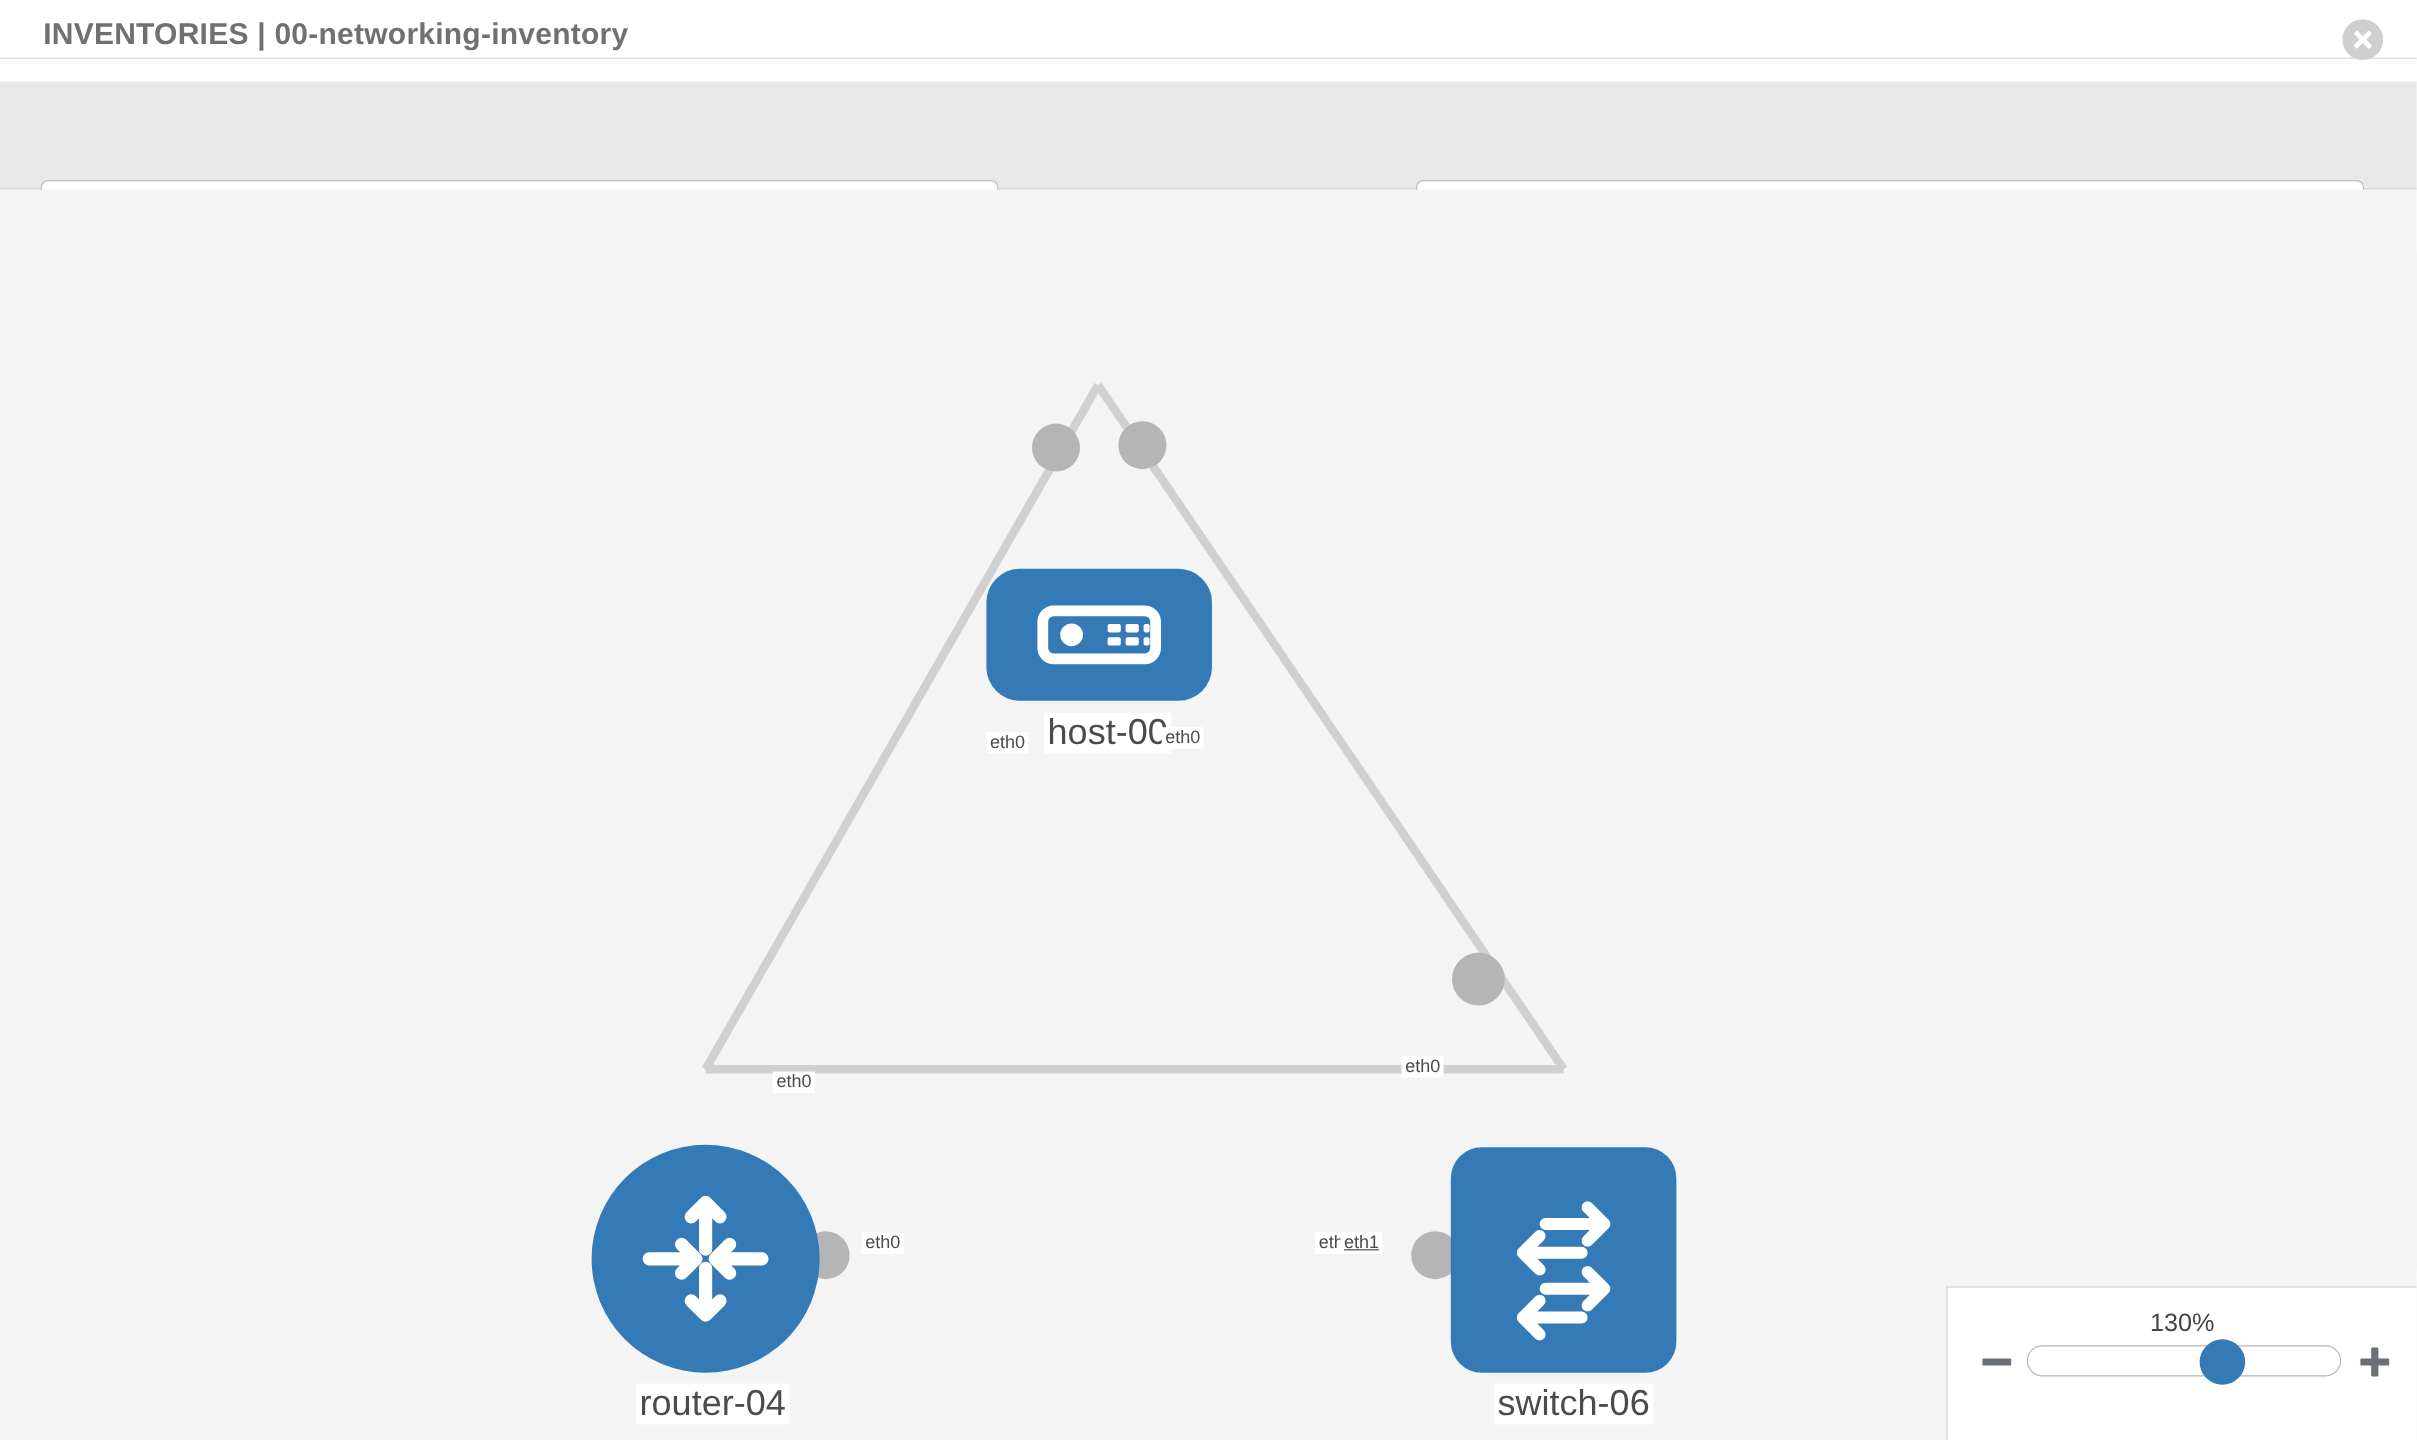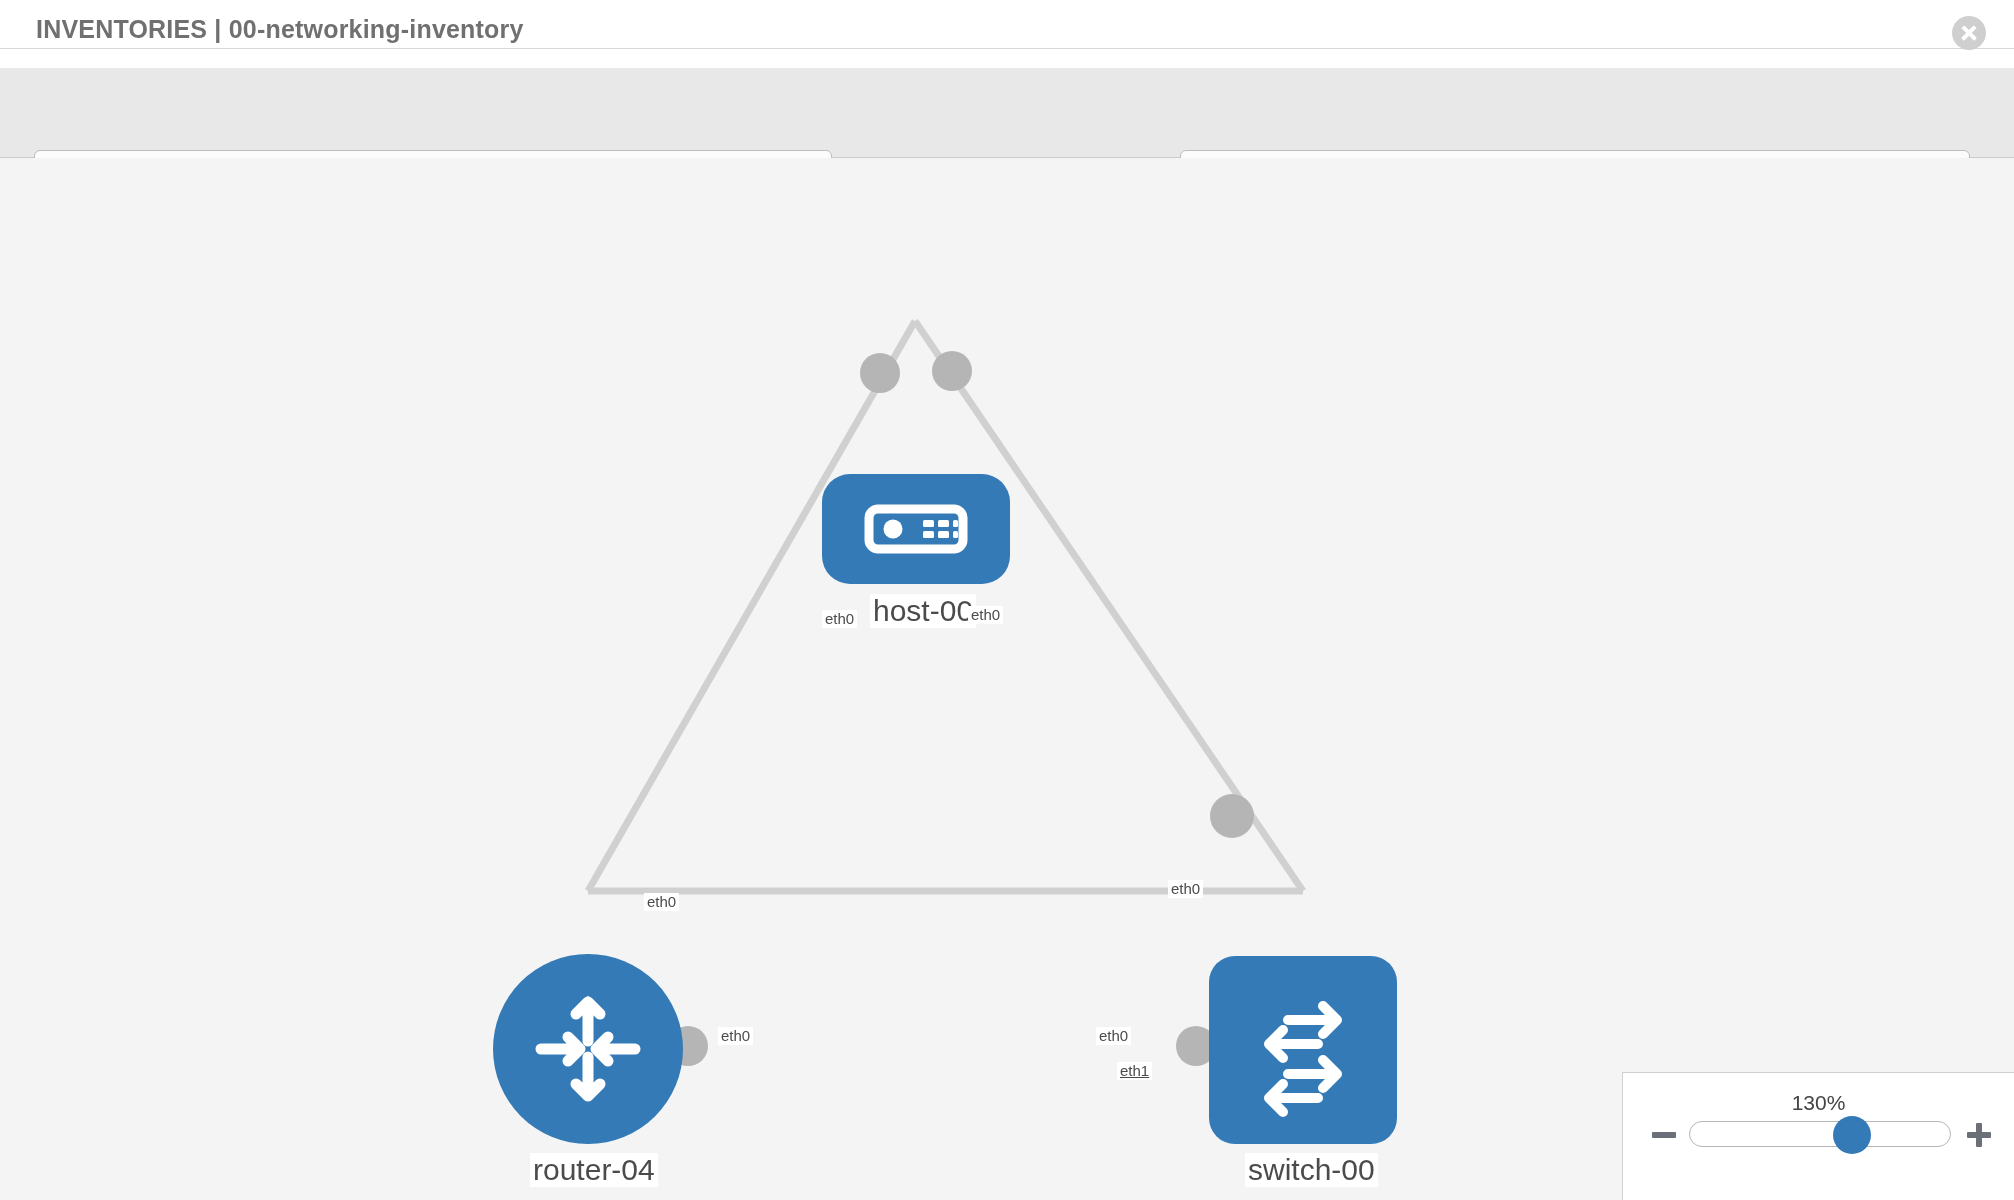--- a/index.html
+++ b/index.html
@@ -224,29 +224,29 @@
         </g>
         <g>
           <rect x="1209" y="798" width="188" height="188" rx="26" ry="26" fill="#337ab7"></rect>
           <use href="#ico-switch" x="0" y="0" transform="translate(1303,898)"></use>
         </g>
       </g>
     </svg>
 
     <div class="chip node-name" style="left:870px; top:436px;">host-00</div>
     <div class="chip node-name" style="left:530px; top:995px;">router-04</div>
-    <div class="chip node-name" style="left:1245px; top:995px;">switch-00</div>
+    <div class="chip node-name" style="left:1245px; top:995px;">switch-06</div>
 
     <div class="chip if-name" style="left:822px; top:452px;">eth0</div>
     <div class="chip if-name" style="left:968px; top:448px;">eth0</div>
     <div class="chip if-name" style="left:644px; top:735px;">eth0</div>
     <div class="chip if-name" style="left:1168px; top:722px;">eth0</div>
     <div class="chip if-name" style="left:718px; top:869px;">eth0</div>
     <div class="chip if-name" style="left:1096px; top:869px;">eth0</div>
-    <div class="chip if-name" style="left:1117px; top:904px;text-decoration:underline;">eth1</div>
+    <div class="chip if-name" style="left:1117px; top:869px;text-decoration:underline;">eth1</div>
 
     <div class="zoom-panel">
       <div class="zoom-level">130%</div>
       <div class="zoom-minus"></div>
       <div class="zoom-track">
         <div class="zoom-thumb"></div>
       </div>
       <div class="zoom-plus"></div>
     </div>
 

